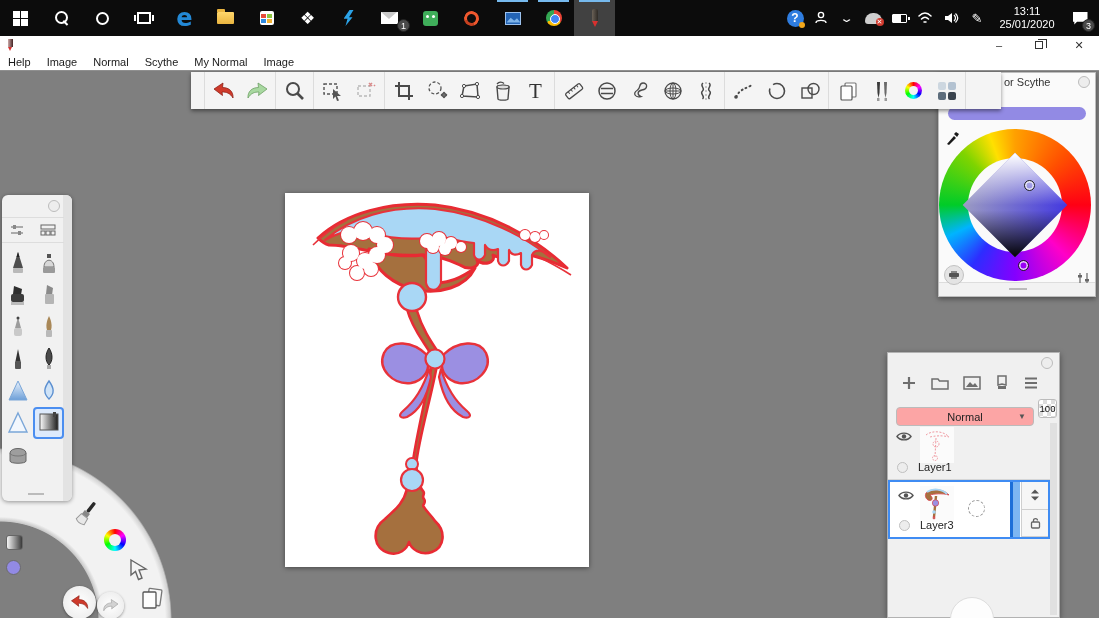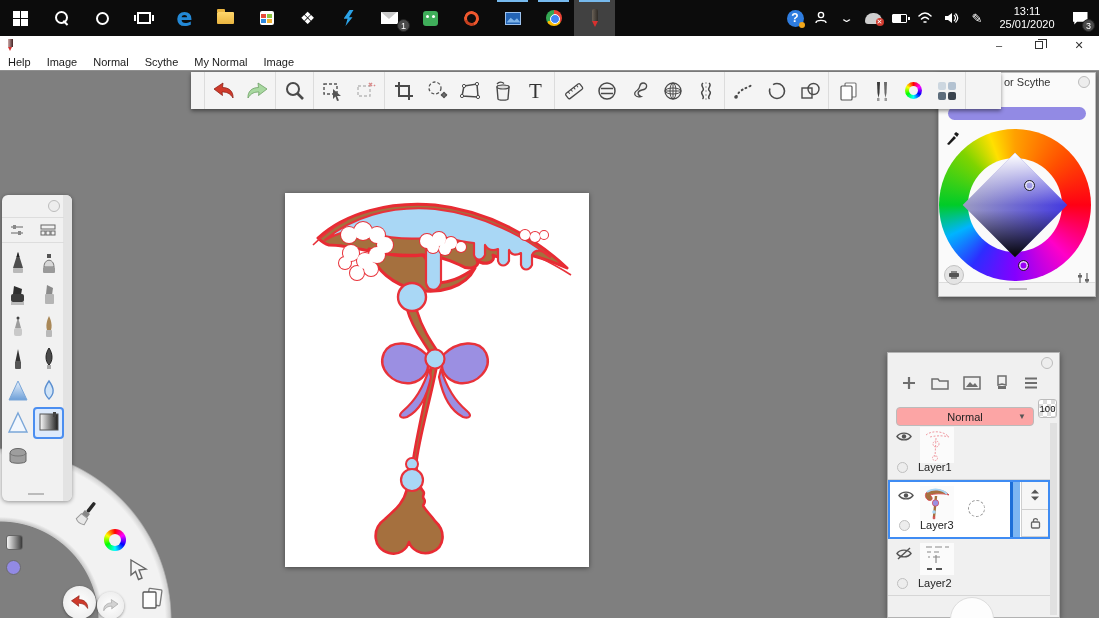--- a/index.html
+++ b/index.html
@@ -718,36 +718,20 @@
               <svg width="11" height="12" viewBox="0 0 11 12">
                 <rect x="1.5" y="5" width="8" height="6" rx="1" fill="none" stroke="#666" stroke-width="1.3"></rect>
                 <path d="M3.5 5 V3.5 C3.5 1 7.5 1 7.5 3.5" fill="none" stroke="#666" stroke-width="1.3"></path>
               </svg>
             </div>
         </div>
         <span class="radio"></span>
         <span class="lname">Layer3</span>
       </div>
 
-      <div class="lrow" style="top:186px;">
-        <svg class="eye" width="16" height="13" viewBox="0 0 16 13">
-            <path d="M1 6.5 C4 2 12 2 15 6.5 C12 11 4 11 1 6.5 Z" fill="none" stroke="#555" stroke-width="1.4"></path>
-            <line x1="2" y1="12" x2="14" y2="1" stroke="#555" stroke-width="1.4"></line>
-          </svg>
-        <div class="thumb" style="height:32px;">
-          <svg width="34" height="32" viewBox="0 0 34 32">
-              <g stroke="#8a8a8a" stroke-width="1.2">
-                <path d="M6 4 H12 M15 4 H22 M25 4 H29 M7 9 H11 M14 9 H19 M8 14 H10 M16 12 V20 M13 14 H20"></path>
-                <path d="M7 26 H12 M16 26 H22" stroke-width="2.2" stroke="#555"></path>
-              </g>
-            </svg>
-        </div>
-        <span class="radio"></span>
-        <span class="lname">Layer2</span>
-      </div>
       <div class="lp-bottom-circle"></div>
       <div class="lp-scroll"></div>
     </div>
 
     <div id="lagoon-ring"></div>
     <svg class="lag-ic" style="left:74px;top:428px;" width="26" height="28" viewBox="0 0 26 28">
       <g transform="rotate(38 13 14)">
           <rect x="11" y="1" width="3.5" height="12" rx="1.5" fill="#2a2a2a"></rect>
           <rect x="9.5" y="13" width="6.5" height="5" fill="#888"></rect>
           <path d="M9 18 H17 L18 25 C14 27 11 27 8 25 Z" fill="#e8e8e8" stroke="#999"></path>

